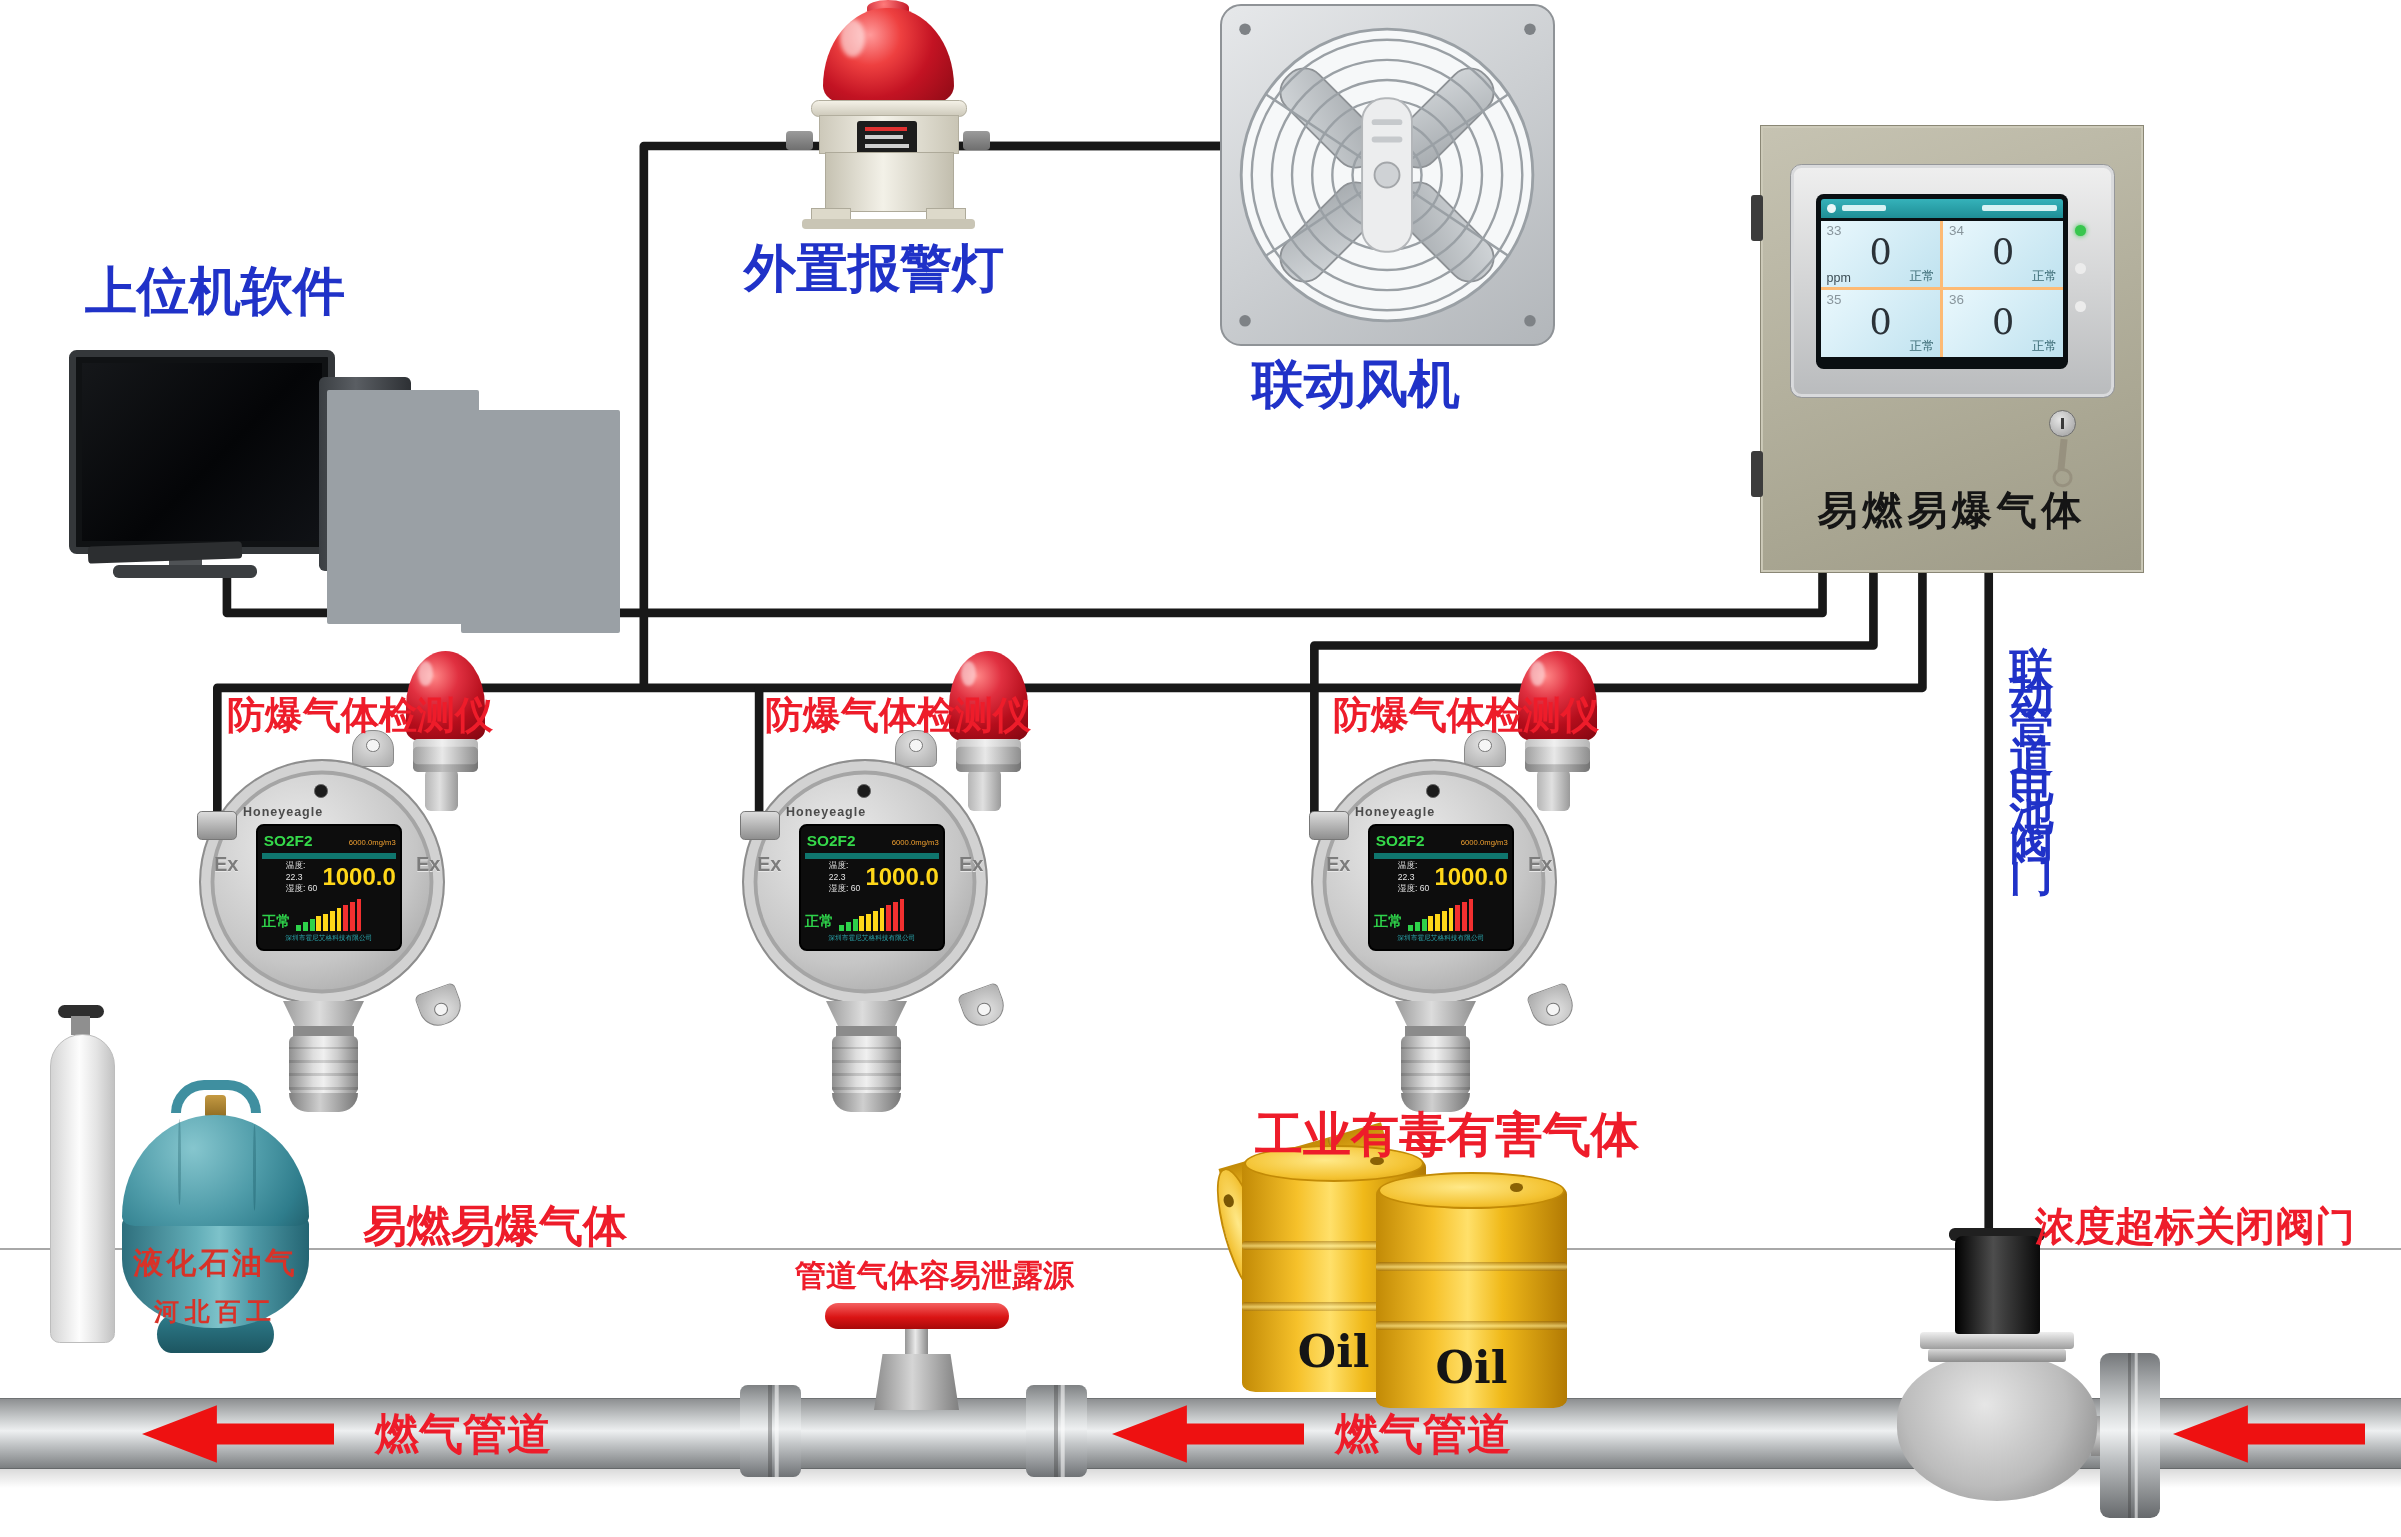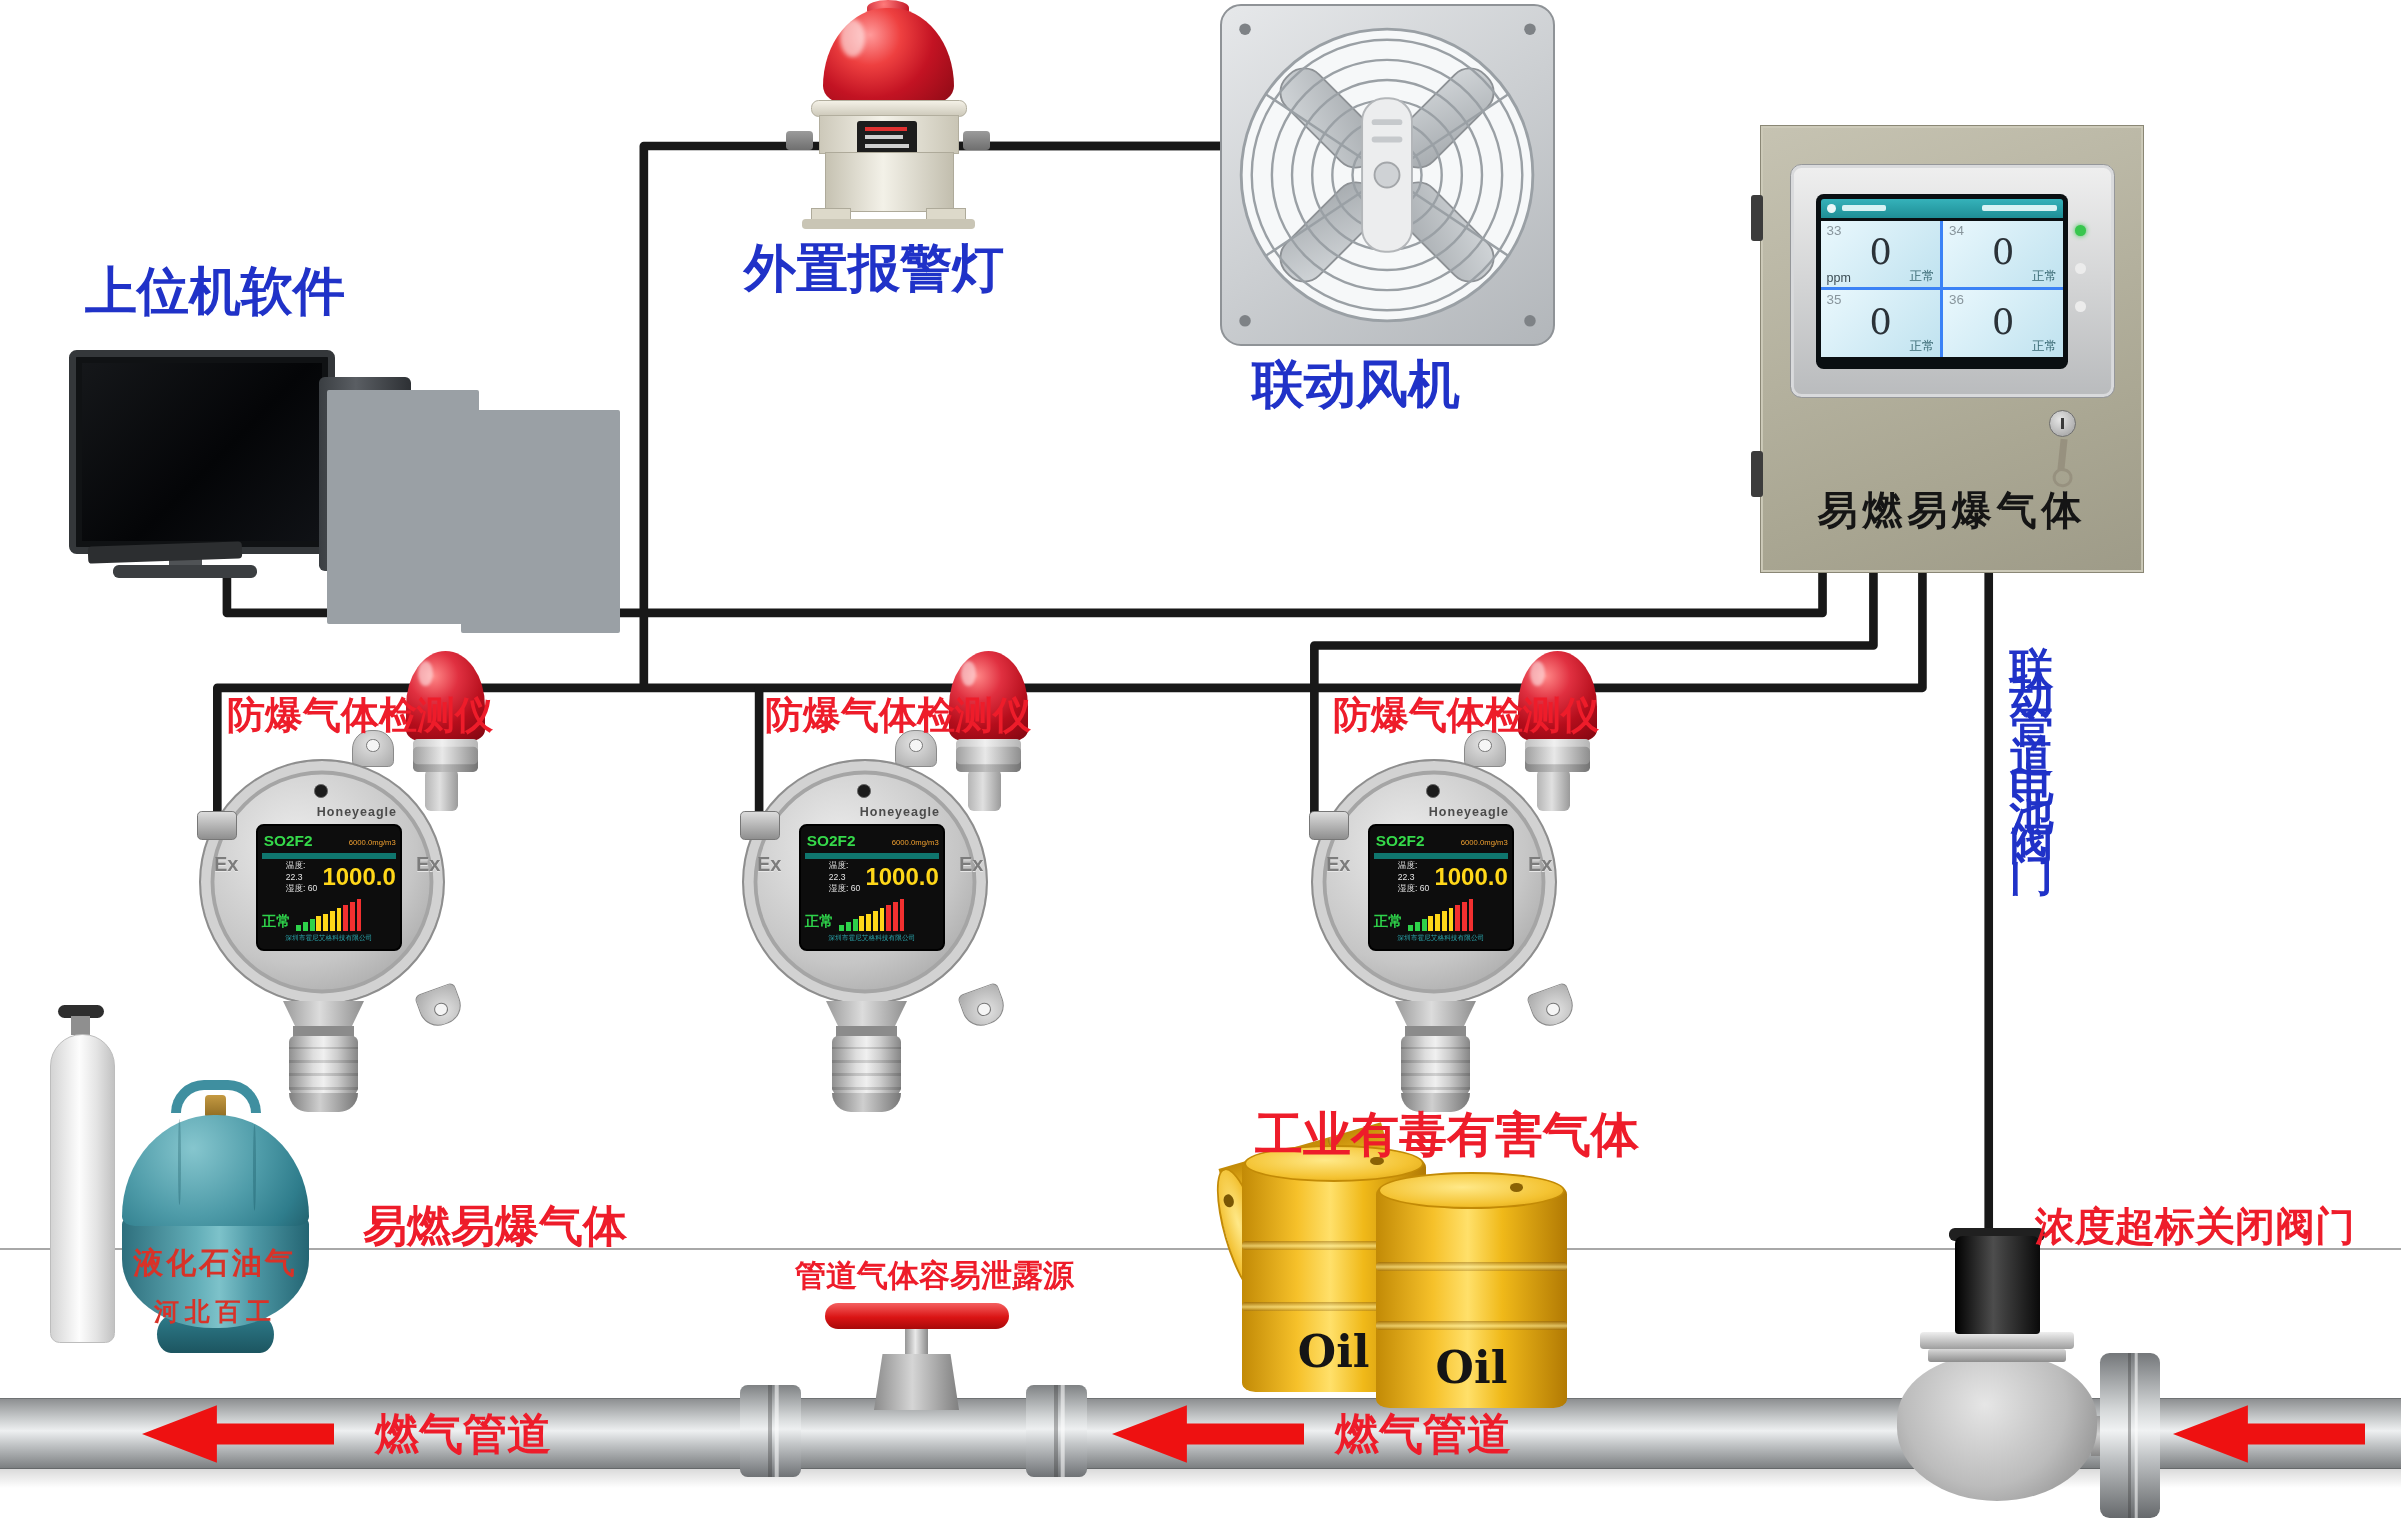--- a/index.html
+++ b/index.html
@@ -92,21 +92,21 @@
        background:linear-gradient(180deg,#efefef,#b9bbbd);border:1.9px solid #95979a;
        box-shadow:inset 0 0 0 2.9px #d9dadc;}
   .hmi-scr{position:absolute;left:25px;top:29px;width:242px;height:165px;background:#0a0f12;
        border-radius:7.7px;padding:4.8px;}
   .hmi-head{height:19px;background:linear-gradient(180deg,#35b2ba,#1f8e96);border-radius:2.9px 2.9px 0 0;
        position:relative;}
   .hmi-head .dot{position:absolute;left:5.8px;top:4.8px;width:9.6px;height:9.6px;border-radius:50%;background:#eaf7f8;}
   .hmi-head .t1{position:absolute;left:21px;top:6.7px;width:44px;height:5.8px;background:#d8f2f4;border-radius:1.9px;}
   .hmi-head .t2{position:absolute;right:5.8px;top:6.7px;width:75px;height:5.8px;background:#d8f2f4;border-radius:1.9px;}
   .hmi-grid{display:grid;grid-template-columns:1fr 1fr;grid-template-rows:1fr 1fr;gap:2.9px;
-       background:#3b82f6;height:136px;margin-top:2.9px;}
+       background:#fdba74;height:136px;margin-top:2.9px;}
   .hmi-cell{position:relative;background:linear-gradient(135deg,#eaf8fd,#bfe2ef);}
   .ch-id{position:absolute;left:5.8px;top:1.9px;font-size:13.4px;color:#89969d;}
   .ch-val{position:absolute;left:0;right:0;top:11.5px;text-align:center;
           font-family:"DejaVu Serif",serif;font-size:35px;color:#2b3238;}
   .ch-unit{position:absolute;left:5.8px;bottom:1.9px;font-size:12.5px;color:#3c4d55;}
   .ch-status{position:absolute;right:5.8px;bottom:1.9px;font-size:12.5px;color:#3a6a74;}
   .led{position:absolute;left:284px;width:10.6px;height:10.6px;border-radius:50%;}
   .led.g{top:60px;background:#38c64e;box-shadow:0 0 5.8px #38c64e;}
   .led.w1{top:98px;background:#ececec;} .led.w2{top:136px;background:#ececec;}
   .lock{position:absolute;left:288px;top:284px;width:25px;height:25px;border-radius:50%;
@@ -138,21 +138,21 @@
   .beacon-dome{position:absolute;left:0;top:0;width:79px;height:90px;
         border-radius:40px 40px 15.4px 15.4px / 56px 56px 11.5px 11.5px;
         background:radial-gradient(circle at 35% 28%,#ff8888 0%,#e03040 30%,#b50e1c 62%,#7d0610 100%);}
   .beacon-dome:after{content:"";position:absolute;left:11.5px;top:9.6px;width:15.4px;height:25px;border-radius:50%;
         background:rgba(255,255,255,.5);filter:blur(1.4px);}
   .beacon-base{position:absolute;left:6.7px;top:88px;width:65px;height:33px;border-radius:4.8px;
         background:linear-gradient(90deg,#9f9f9f,#e8e8e8 45%,#8e8e8e);
         box-shadow:inset 0 7.7px 0 rgba(255,255,255,.35), inset 0 -7.7px 0 rgba(0,0,0,.18);}
   .det-led{position:absolute;left:127px;top:48px;width:11.5px;height:11.5px;border-radius:50%;
         background:#1c1c1c;border:1.9px solid #666;}
-  .det-brand{position:absolute;left:56px;top:69px;width:154px;text-align:right;font-size:12.5px;
+  .det-brand{position:absolute;left:56px;top:69px;width:154px;text-align:left;font-size:12.5px;
         font-weight:bold;color:#4b4b4b;letter-spacing:1px;}
   .det-ex{position:absolute;top:117px;font-size:20px;font-weight:bold;color:#7c7c7c;
         text-shadow:0 1px 0 #e8e8e8;}
   .det-ex.exl{left:27px;} .det-ex.exr{left:229px;}
   .det-screen{position:absolute;left:69px;top:88px;width:134px;height:115px;background:#0d0d0d;
         border:2.9px solid #000;border-radius:7.7px;padding:3.8px;box-sizing:content-box;}
   .ds-row1{height:23px;border-bottom:6px solid #0f766e;position:relative;}
   .ds-gas{position:absolute;left:1.9px;top:1.9px;font-size:15.4px;font-weight:bold;color:#35d94a;}
   .ds-range{position:absolute;right:0;top:8.6px;font-size:7.7px;color:#f0a030;}
   .ds-row2{display:flex;align-items:center;height:37px;}

